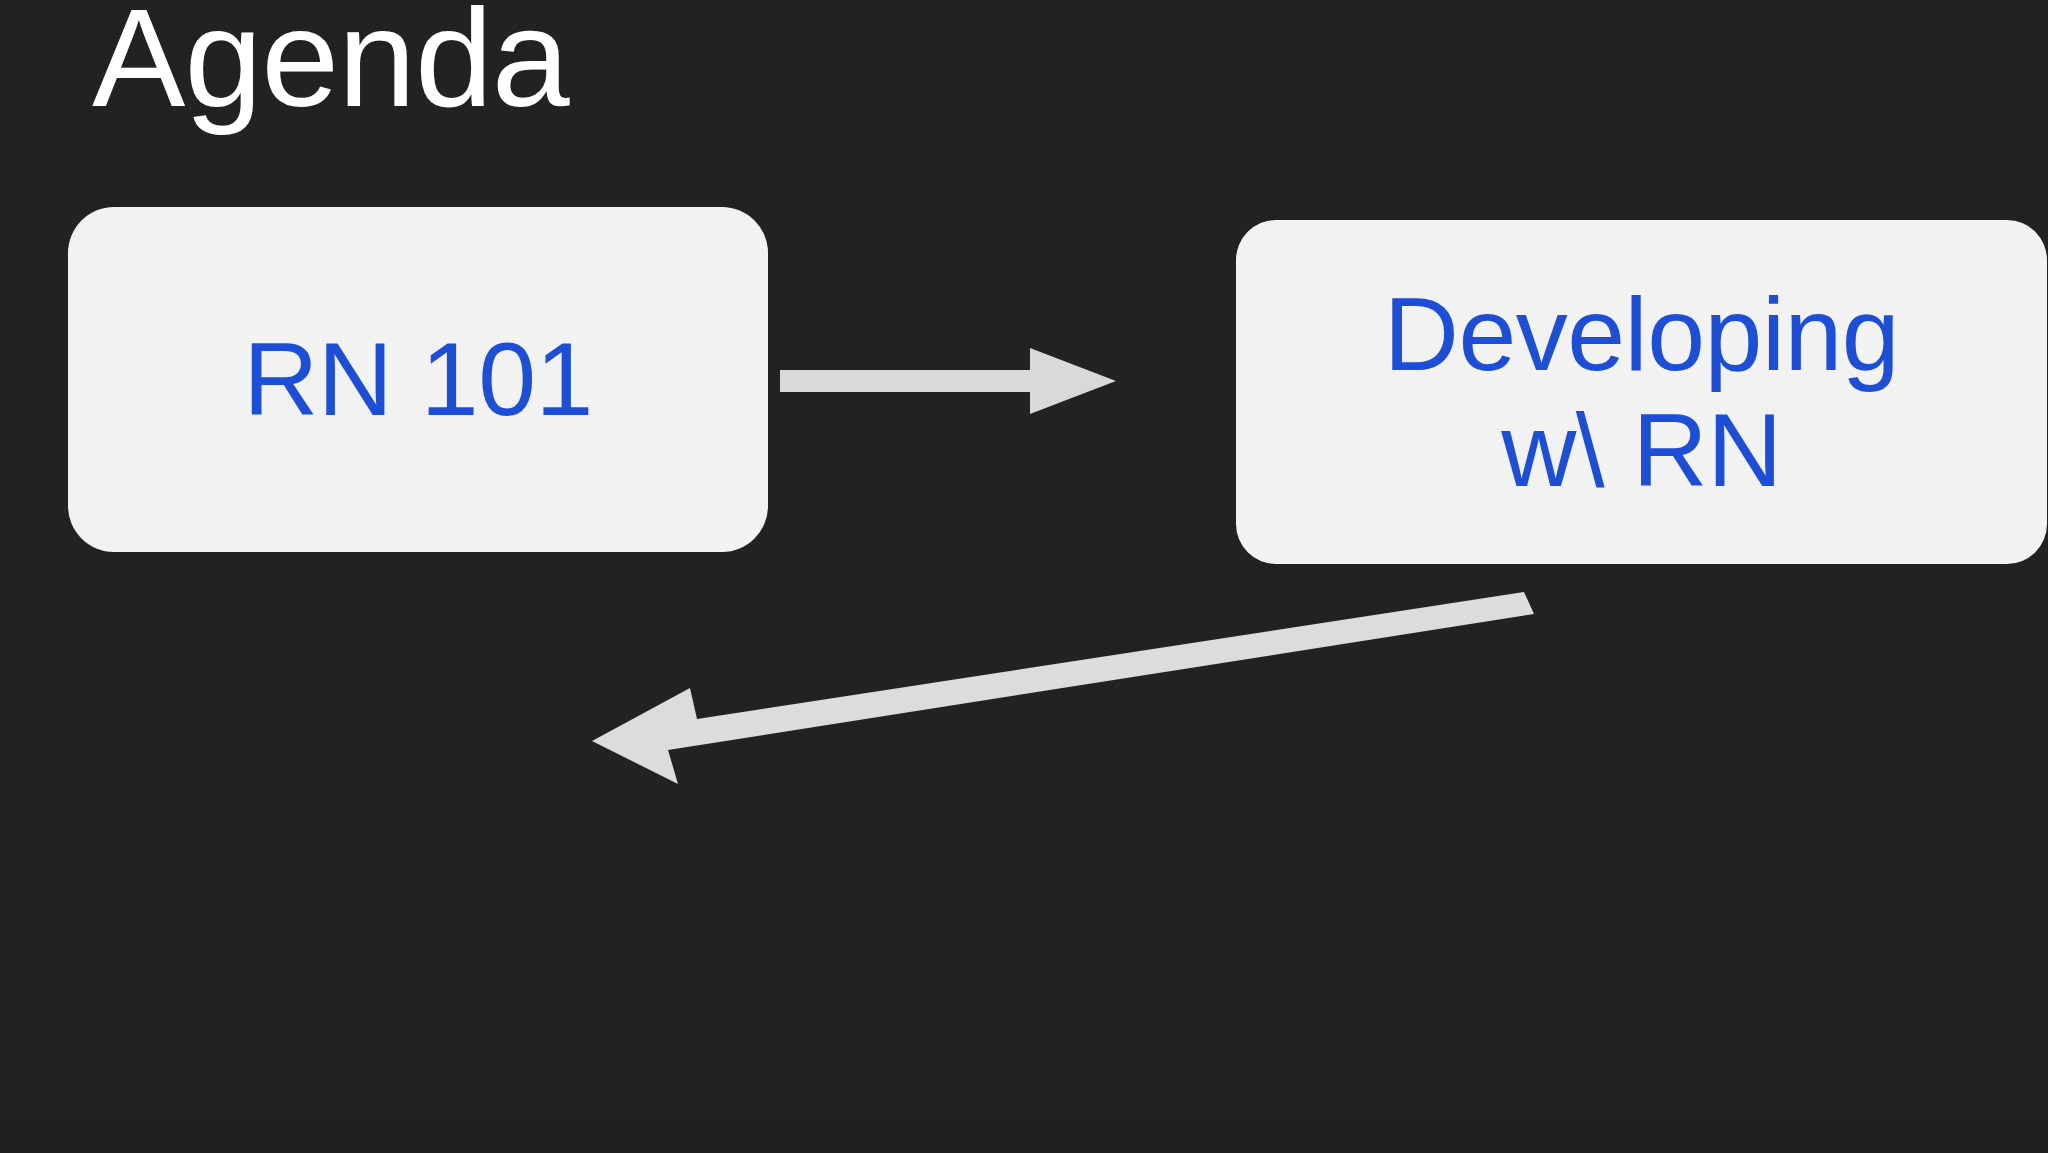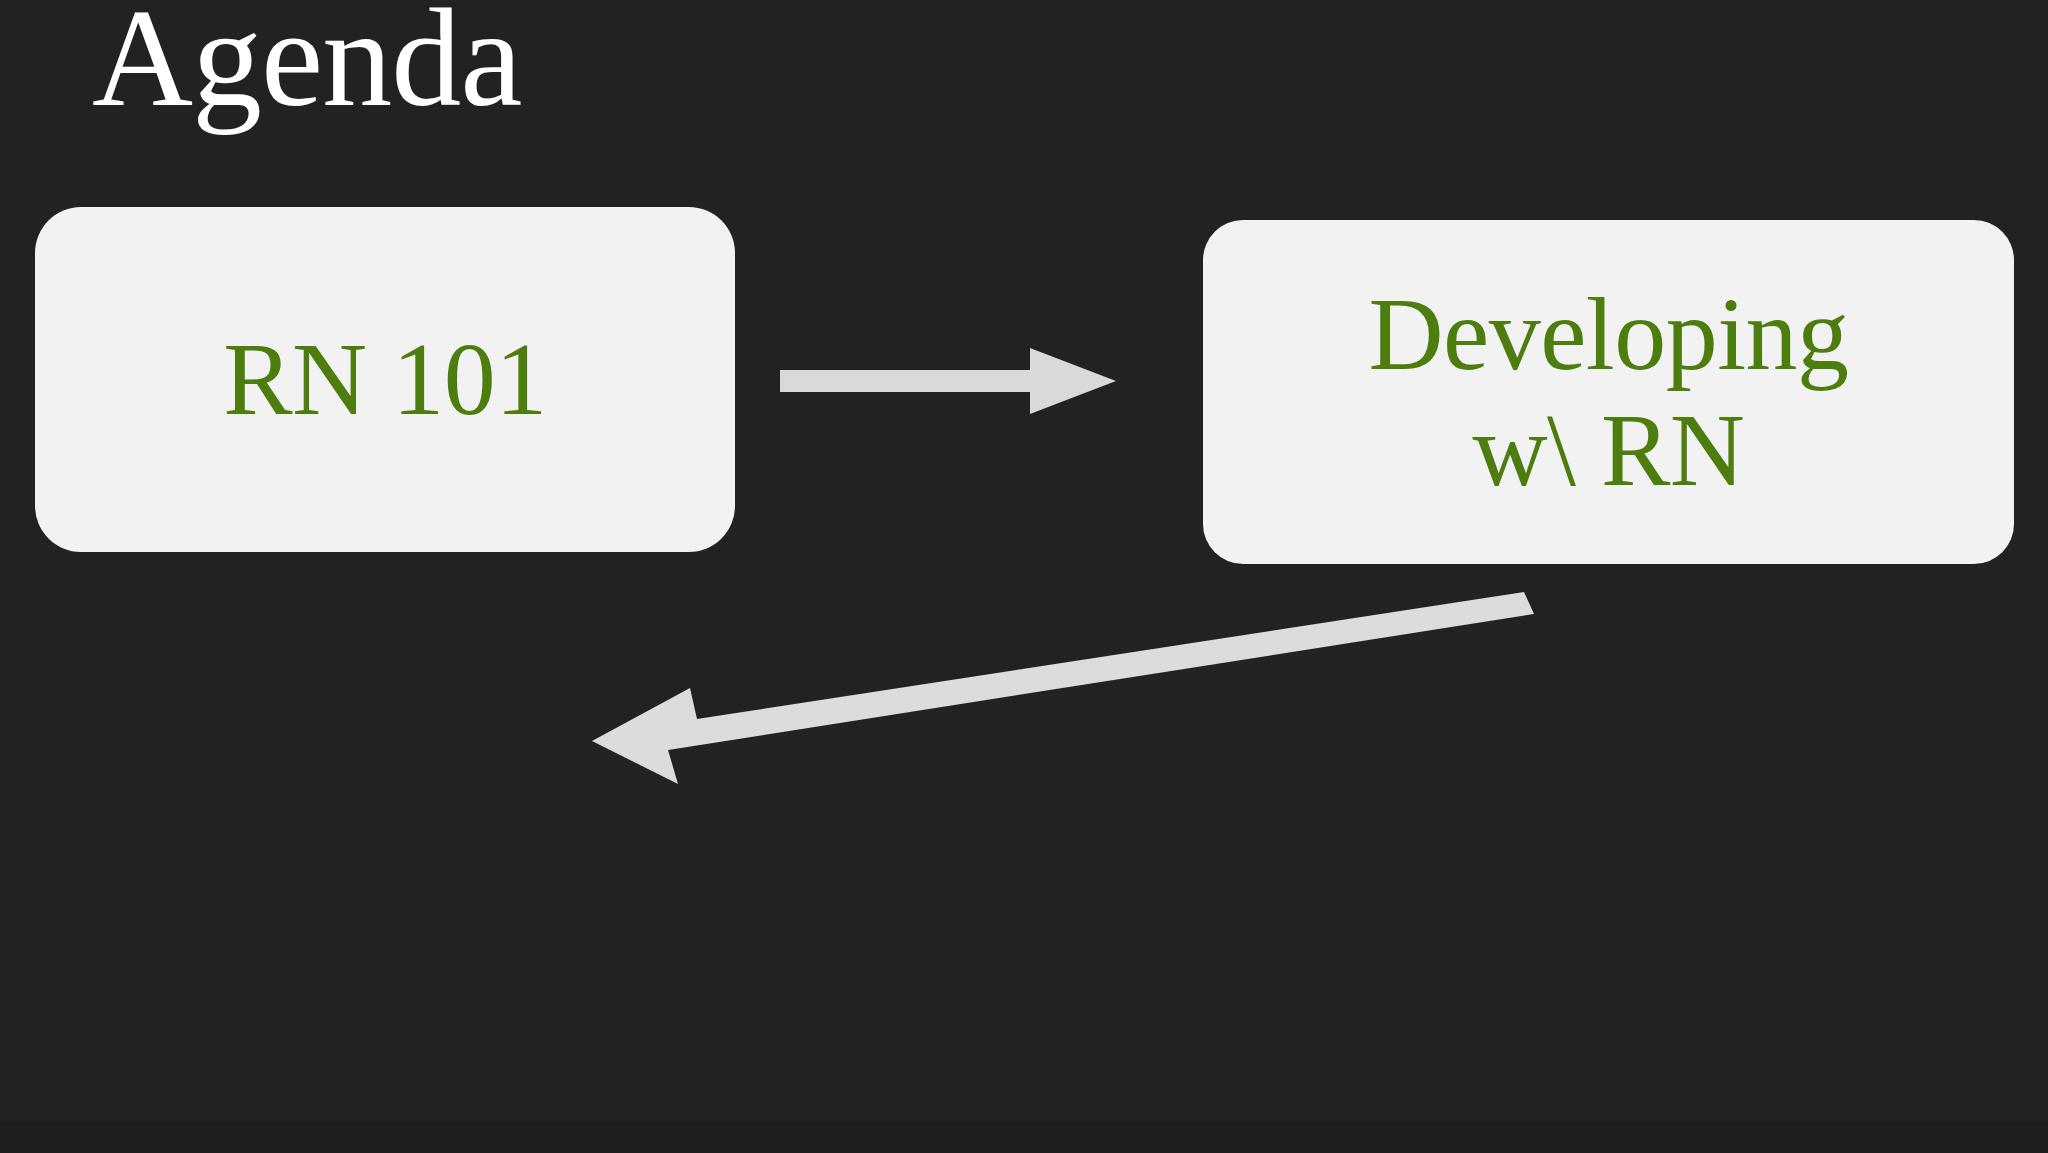--- a/index.html
+++ b/index.html
@@ -6,21 +6,21 @@
     margin: 0;
     padding: 0;
     background: #1f1f1f;
   }
   #canvas {
     position: relative;
     width: 2048px;
     height: 1121px;
     background: #222222;
     overflow: hidden;
-    font-family: Liberation Serif, serif;
+    font-family: Liberation Sans, sans-serif;
   }
   #slide-title {
     position: absolute;
     left: 92px;
     top: -12px;
     font-size: 140px;
     line-height: 1.0;
     color: #ffffff;
     font-weight: 400;
     letter-spacing: -1px;
@@ -28,24 +28,25 @@
   }
   .node {
     position: absolute;
     background: #f2f2f2;
     border-radius: 46px;
     box-sizing: border-box;
     display: flex;
     align-items: center;
     justify-content: center;
     text-align: center;
-    color: #4d7c0f;
+    color: #1d4ed8;
     font-weight: 400;
     line-height: 1.12;
     letter-spacing: -0.5px;
+    margin-left: 33px;
   }
   #node-rn101 {
     left: 35px;
     top: 207px;
     width: 700px;
     height: 345px;
     font-size: 104px;
   }
   #node-developing {
     left: 1203px;

